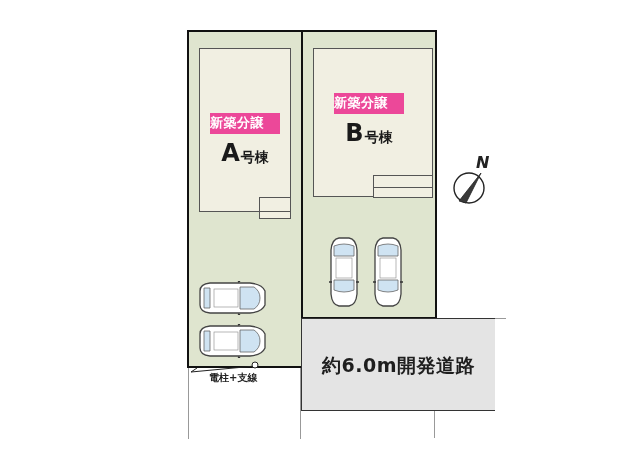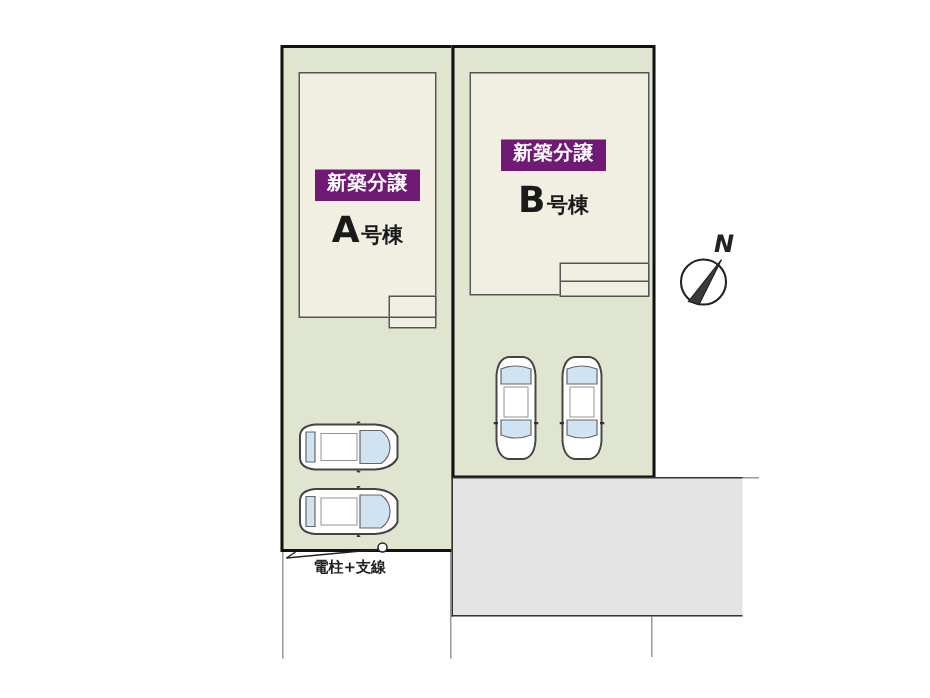--- a/index.html
+++ b/index.html
@@ -7,22 +7,22 @@
       width: 620px; height: 465px; background: #ffffff;
       position: relative; overflow: hidden;
       font-family: "DejaVu Sans", sans-serif;
     }
     .abs { position: absolute; box-sizing: border-box; }
     .lot { background: #dfe5cf; border: 2px solid #111; }
     .building { background: #f1efe2; border: 1px solid #555; }
     .stair { background: #f1efe2; border: 1px solid #555; }
     .stair-line { height: 1px; background: #555; }
     .label-badge {
-      background: #701a75; color: #fff; font-weight: bold;
-      font-size: 13px; line-height: 20px; text-align: center;
+      background: #ec4899; color: #fff; font-weight: bold;
+      font-size: 13px; line-height: 20px; 
       letter-spacing: 0.5px;
     }
     .unit {
       font-weight: bold; color: #1a1a1a; text-align: center;
       display: flex; align-items: flex-end; justify-content: center;
     }
     .unit .letter { font-size: 24px; line-height: 24px; }
     .unit .suffix { font-size: 14px; line-height: 16px; margin-left: 1px; }
     .road {
       background: #e4e4e4; border-top: 1.5px solid #333; border-left: 1.5px solid #333;
@@ -105,20 +105,21 @@
 <svg class="abs" style="left:373px; top:236px;" width="30" height="72" viewBox="0 0 30 72">
   <path d="M2 14 Q3 3 10 2 L20 2 Q27 3 28 14 L28 58 Q27 69 20 70 L10 70 Q3 69 2 58 Z" fill="#fff" stroke="#444" stroke-width="1.3"></path>
   <path d="M5 10 Q15 6 25 10 L25 20 L5 20 Z" fill="#cfe3f2" stroke="#666" stroke-width="0.8"></path>
   <path d="M5 44 L25 44 L25 54 Q15 58 5 54 Z" fill="#cfe3f2" stroke="#666" stroke-width="0.8"></path>
   <rect x="7" y="22" width="16" height="20" fill="#fff" stroke="#888" stroke-width="0.6"></rect>
   <line x1="0" y1="46" x2="3" y2="46" stroke="#333" stroke-width="1.5"></line>
   <line x1="27" y1="46" x2="30" y2="46" stroke="#333" stroke-width="1.5"></line>
 </svg>
 
 <div class="abs road" style="left:301px; top:318px; width:194px; height:93px;">
+  <div class="road-line">約6.0m開発道路</div>
 </div>
 
 <svg class="abs" style="left:189px; top:360px;" width="70" height="14" viewBox="0 0 70 14">
   <line x1="2" y1="12" x2="66" y2="6" stroke="#222" stroke-width="1"></line>
   <line x1="2" y1="12" x2="8" y2="8" stroke="#222" stroke-width="1"></line>
   <circle cx="66" cy="5" r="3" fill="#fff" stroke="#222" stroke-width="1"></circle>
 </svg>
 <div class="abs pole-label" style="left:209px; top:371px;">電柱+支線</div>
 
 <svg class="abs" style="left:452px; top:148px;" width="46" height="64" viewBox="0 0 46 64">

